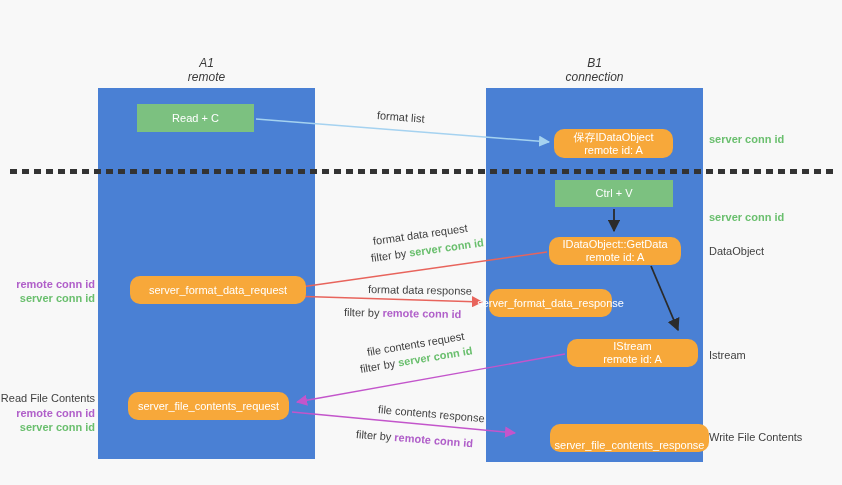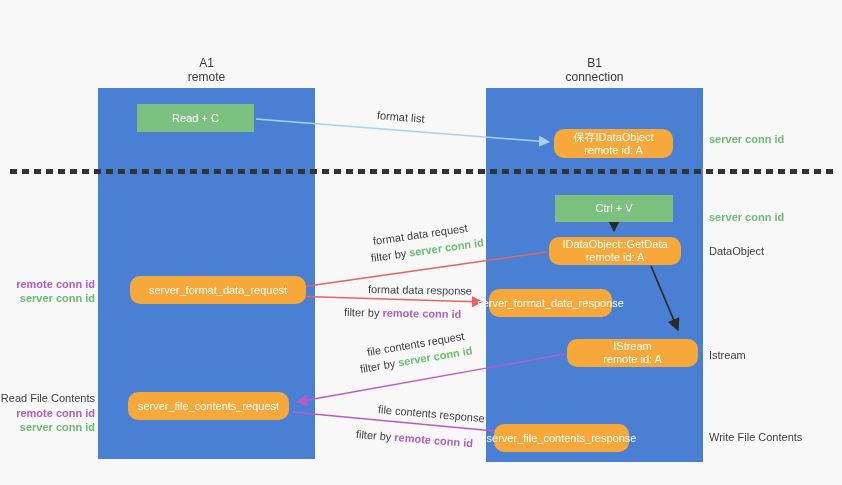--- a/index.html
+++ b/index.html
@@ -8,21 +8,21 @@
     background:#f8f8f8; overflow:hidden;
     font-family:"Liberation Sans", sans-serif;
     color:#3c3c3c;
   }
   .title {
     position:absolute; top:8px; left:0; width:818px;
     text-align:center; font-size:15px; line-height:19px; color:#3a3a3a;
   }
   .lane-header {
     position:absolute; top:56px; width:217px;
-    text-align:center; font-size:12px; line-height:14px; color:#3a3a3a;
+    text-align:center; font-size:12px; line-height:14px; color:#3a3a3a;font-style:italic;
   }
   .lane-header.a { left:98px; }
   .lane-header.b { left:486px; }
   .lane {
     position:absolute; top:88px; width:217px; background:#4a80d4;
   }
   .lane.a { left:98px; height:371px; }
   .lane.b { left:486px; height:374px; }
   .divider {
     position:absolute; top:169px; left:10px; width:823px; height:5px;
@@ -31,27 +31,27 @@
   .node {
     position:absolute; display:flex; flex-direction:column;
     justify-content:center; align-items:center;
     color:#fff; font-size:11px; line-height:13px; text-align:center;
     white-space:nowrap;
   }
   .node.green { background:#7cc180; }
   .node.orange { background:#f7a83a;border-radius:10px; }
   #n-ctrlc   { left:137px; top:104px; width:117px; height:28px; }
   #n-save    { left:554px; top:129px; width:119px; height:29px; }
-  #n-ctrlv   { left:555px; top:180px; width:118px; height:27px;margin-top:15px; }
+  #n-ctrlv   { left:555px; top:180px; width:118px; height:27px; }
   #n-getdata { left:549px; top:237px; width:132px; height:28px; }
   #n-fmtreq  { left:130px; top:276px; width:176px; height:28px; }
   #n-fmtres  { left:489px; top:289px; width:123px; height:28px; }
   #n-istream { left:567px; top:339px; width:131px; height:28px; }
   #n-filereq { left:128px; top:392px; width:161px; height:28px; }
-  #n-fileres { left:494px; top:424px; width:135px; height:28px; }
+  #n-fileres { left:550px; top:424px; width:159px; height:28px;justify-content:flex-end; }
   .r-label { position:absolute; left:709px; font-size:11px; white-space:nowrap; }
   .l-label { position:absolute; left:0; width:95px; text-align:right; font-size:11px; white-space:nowrap; }
   .conn-green  { color:#6abf6e; font-weight:bold; }
   .conn-purple { color:#b05fc9; font-weight:bold; }
   .plain { color:#3f3f3f; }
   .e-label {
     position:absolute; font-size:11px; color:#3f3f3f;
     white-space:nowrap; transform-origin:left center;
   }
   #el-formatlist { left:377px; top:109px; transform:rotate(4.5deg); }

